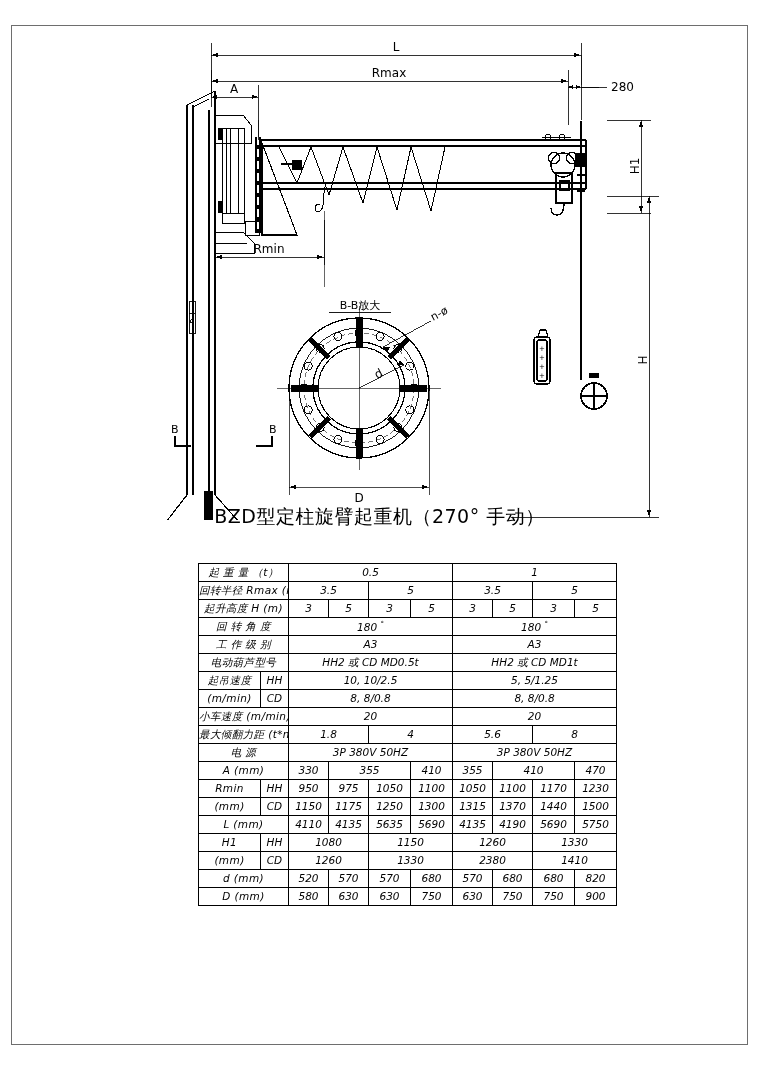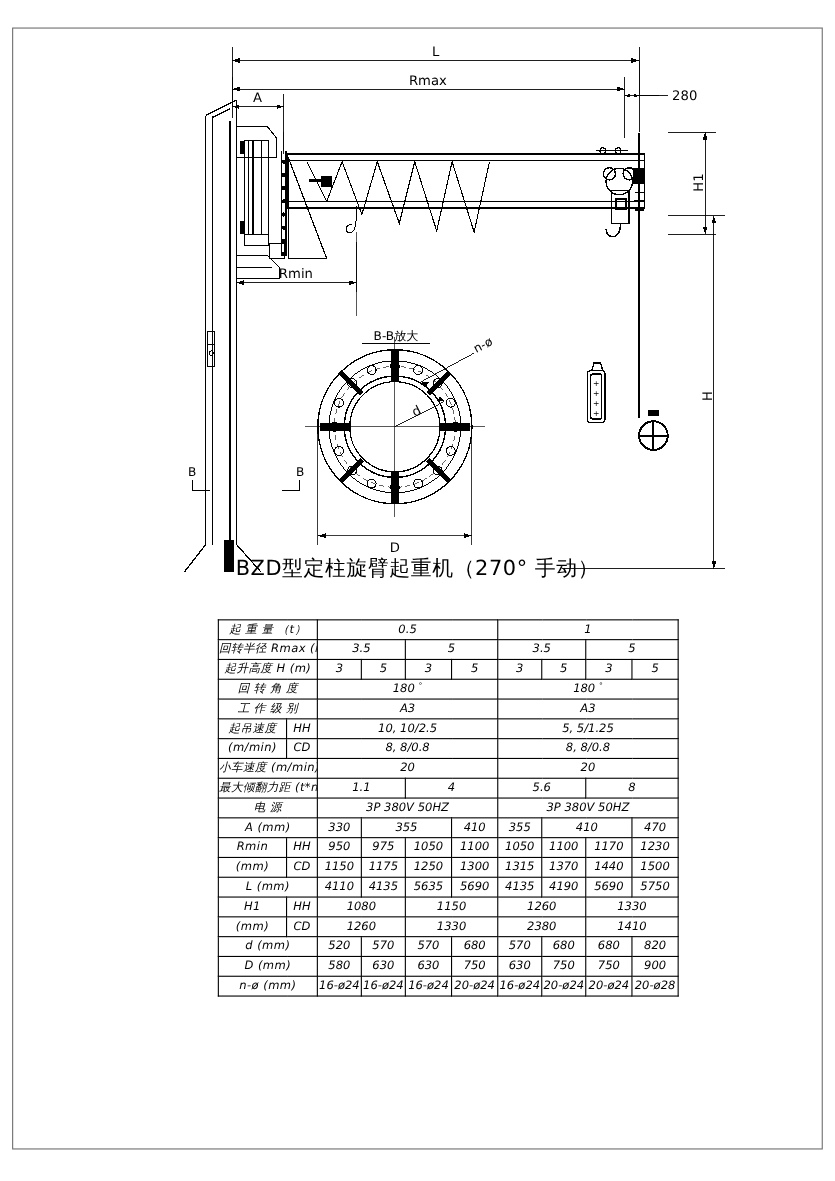--- a/index.html
+++ b/index.html
@@ -366,39 +366,44 @@
           <td class="lab lab-wide" colspan="2">回 转 角 度</td>
           <td class="val" colspan="4">180 <span class="deg">°</span></td>
           <td class="val" colspan="4">180 <span class="deg">°</span></td>
         </tr>
         <tr>
           <td class="lab lab-wide" colspan="2">工 作 级 别</td>
           <td class="val" colspan="4">A3</td>
           <td class="val" colspan="4">A3</td>
         </tr>
         <tr>
+          <td class="lab lab-wide" colspan="2">电动葫芦型号</td>
+          <td class="val" colspan="4">HH2 或 CD MD0.5t</td>
+          <td class="val" colspan="4">HH2 或 CD MD1t</td>
+        </tr>
+        <tr>
           <td class="lab">起吊速度</td>
           <td class="lab2">HH</td>
           <td class="val" colspan="4">10, 10/2.5</td>
           <td class="val" colspan="4">5, 5/1.25</td>
         </tr>
         <tr>
           <td class="lab">(m/min)</td>
           <td class="lab2">CD</td>
           <td class="val" colspan="4">8, 8/0.8</td>
           <td class="val" colspan="4">8, 8/0.8</td>
         </tr>
         <tr>
           <td class="lab lab-wide" colspan="2">小车速度  (m/min)</td>
           <td class="val" colspan="4">20</td>
           <td class="val" colspan="4">20</td>
         </tr>
         <tr>
           <td class="lab lab-wide" colspan="2">最大倾翻力距 (t*m)</td>
-          <td class="val" colspan="2">1.1</td>
+          <td class="val" colspan="2">1.8</td>
           <td class="val" colspan="2">4</td>
           <td class="val" colspan="2">5.6</td>
           <td class="val" colspan="2">8</td>
         </tr>
         <tr>
           <td class="lab lab-wide" colspan="2">电    源</td>
           <td class="val" colspan="4">3P 380V 50HZ</td>
           <td class="val" colspan="4">3P 380V 50HZ</td>
         </tr>
         <tr>
@@ -476,26 +481,15 @@
           <td class="lab lab-wide" colspan="2">D    (mm)</td>
           <td class="val">580</td>
           <td class="val">630</td>
           <td class="val">630</td>
           <td class="val">750</td>
           <td class="val">630</td>
           <td class="val">750</td>
           <td class="val">750</td>
           <td class="val">900</td>
         </tr>
-        <tr>
-          <td class="lab lab-wide" colspan="2">n-ø   (mm)</td>
-          <td class="sm">16-ø24</td>
-          <td class="sm">16-ø24</td>
-          <td class="sm">16-ø24</td>
-          <td class="sm">20-ø24</td>
-          <td class="sm">16-ø24</td>
-          <td class="sm">20-ø24</td>
-          <td class="sm">20-ø24</td>
-          <td class="sm">20-ø28</td>
-        </tr>
       </tbody>
   </table>
 </div>
 
 </body></html>

